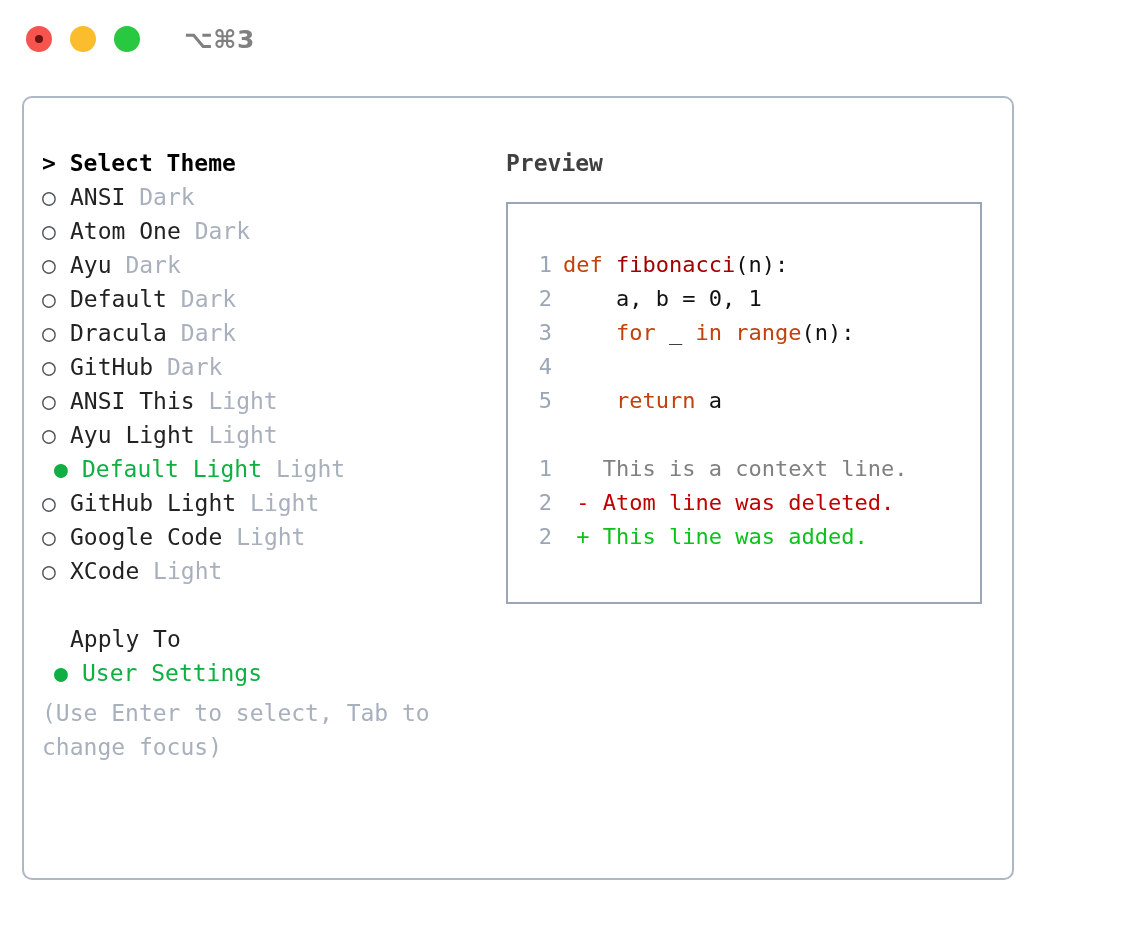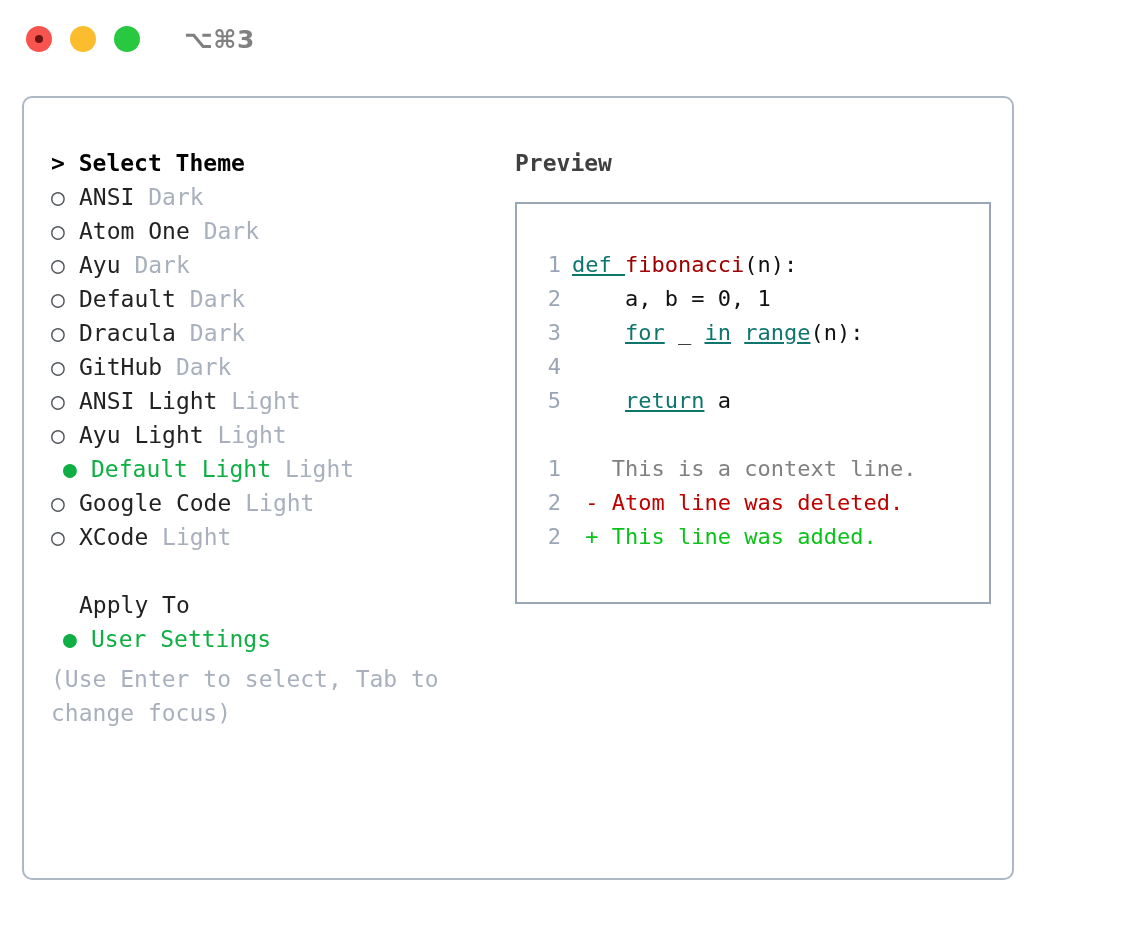--- a/index.html
+++ b/index.html
@@ -74,21 +74,21 @@
     width: 992px;
     height: 784px;
     border: 2px solid #aeb7c4;
     border-radius: 10px;
     background: #ffffff;
     box-sizing: border-box;
   }
 
   .columns {
     position: absolute;
-    left: 13px; top: 0;
+    left: 4px; top: 0;
     width: 100%;
     height: 100%;
   }
 
   
   .left-col {
     position: absolute;
     left: 14px;
     top: 48px;
     width: 460px;
@@ -176,21 +176,21 @@
     display: inline-block;
     width: 44px;
     text-align: right;
     color: #9aa5b5;
     flex: 0 0 auto;
   }
   .code-text {
     padding-left: 11px;
     white-space: pre;
   }
-  .tok-kw   { color: #0f766e; text-decoration: underline; }
+  .tok-kw   { color: #c2410c; }
   .tok-fn   { color: #a00000; }
   .tok-pl   { color: #111111; }
   .diff-gap { height: 34px; }
   .diff-ctx { color: #808080; }
   .diff-del { color: #c00000; }
   .diff-add { color: #0bc219; }
 </style>
 </head>
 <body>
 
@@ -212,23 +212,24 @@
 
         <div class="row header-row">&gt; Select Theme</div>
 
         <div id="theme-list">
             <div class="row"><span class="marker">○</span><span class="item-label">ANSI</span><span> </span><span class="label-dim">Dark</span></div>
             <div class="row"><span class="marker">○</span><span class="item-label">Atom One</span><span> </span><span class="label-dim">Dark</span></div>
             <div class="row"><span class="marker">○</span><span class="item-label">Ayu</span><span> </span><span class="label-dim">Dark</span></div>
             <div class="row"><span class="marker">○</span><span class="item-label">Default</span><span> </span><span class="label-dim">Dark</span></div>
             <div class="row"><span class="marker">○</span><span class="item-label">Dracula</span><span> </span><span class="label-dim">Dark</span></div>
             <div class="row"><span class="marker">○</span><span class="item-label">GitHub</span><span> </span><span class="label-dim">Dark</span></div>
-            <div class="row"><span class="marker">○</span><span class="item-label">ANSI Light</span><span> </span><span class="label-dim">Light</span></div>
+            <div class="row"><span class="marker">○</span><span class="item-label">ANSI This</span><span> </span><span class="label-dim">Light</span></div>
             <div class="row"><span class="marker">○</span><span class="item-label">Ayu Light</span><span> </span><span class="label-dim">Light</span></div>
             <div class="row selected"><span class="marker filled">●</span><span class="item-label">Default Light</span><span> </span><span class="label-dim">Light</span></div>
+            <div class="row"><span class="marker">○</span><span class="item-label">GitHub Light</span><span> </span><span class="label-dim">Light</span></div>
             <div class="row"><span class="marker">○</span><span class="item-label">Google Code</span><span> </span><span class="label-dim">Light</span></div>
             <div class="row"><span class="marker">○</span><span class="item-label">XCode</span><span> </span><span class="label-dim">Light</span></div>
           </div>
 
         <div class="spacer"></div>
 
         <div class="row section-head">Apply To</div>
 
         <div id="apply-list">
             <div class="row selected"><span class="marker filled">●</span><span class="item-label">User Settings</span></div>

